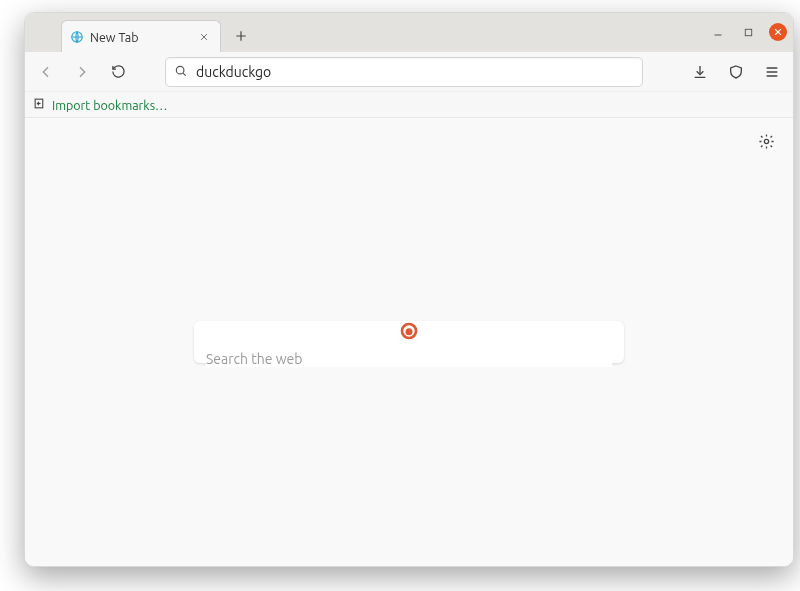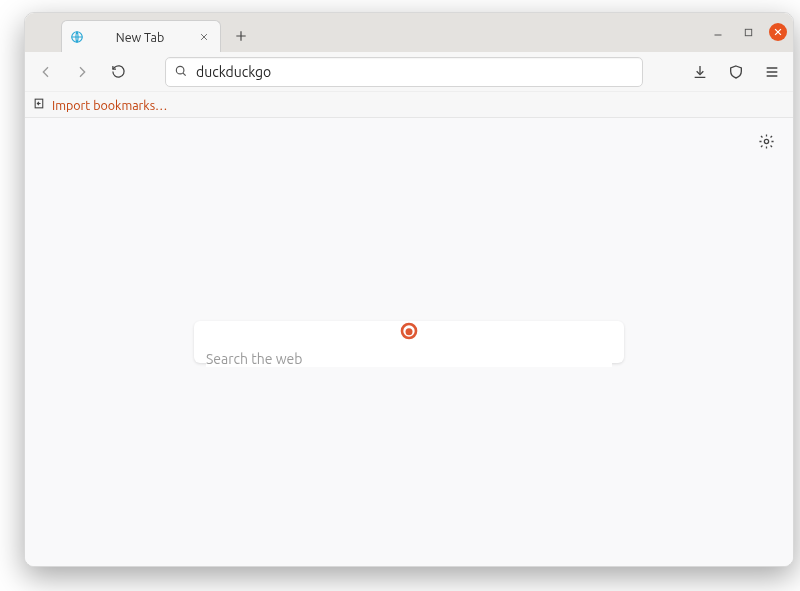--- a/index.html
+++ b/index.html
@@ -1,42 +1,42 @@
 <!DOCTYPE html>
 <html><head>
   <meta charset="utf-8">
   <style>
     * { margin: 0; padding: 0; box-sizing: border-box; font-family: -apple-system, "Segoe UI", Ubuntu, Cantarell, sans-serif; }
     body { background: #fff; width: 800px; height: 591px; overflow: hidden; }
 
     .window { width: 770px; height: 555px; margin: 12px 0 0 24px; background: #fff; border-radius: 10px; box-shadow: 0 10px 30px rgba(0,0,0,.35); overflow: hidden; display: flex; flex-direction: column; border: 1px solid #d8d8d8; }
 
     
-    .titlebar { height: 39px; background: #e4e2df; display: flex; align-items: flex-end; position: relative; text-align: center; }
+    .titlebar { height: 39px; background: #e4e2df; display: flex; align-items: flex-end; position: relative; }
     .tab { margin-left: 36px; width: 160px; height: 32px; background: #f7f7f7; border: 1px solid #cfcfcf; border-bottom: none; border-top-left-radius: 6px; border-top-right-radius: 6px; display: flex; align-items: center; padding: 0 8px; gap: 6px; position: relative; }
     .tab .favicon { width: 14px; height: 14px; display:flex; align-items:center; justify-content:center; }
     .tab-title { font-size: 12.5px; color: #333; flex: 1; white-space: nowrap; overflow: hidden; text-overflow: ellipsis; }
     .tab-close { width: 16px; height: 16px; display:flex; align-items:center; justify-content:center; color:#555; border-radius: 3px; }
     .newtab { width: 28px; height: 28px; margin-left: 6px; margin-bottom: 2px; display:flex; align-items:center; justify-content:center; color:#444; border-radius:4px; }
     .win-controls { position: absolute; right: 6px; top: 10px; display:flex; align-items:center; gap: 12px; }
     .win-btn { width: 18px; height: 18px; display:flex; align-items:center; justify-content:center; color:#555; }
     .win-close { width: 18px; height: 18px; border-radius: 50%; background: #e95420; display:flex; align-items:center; justify-content:center; }
     .win-close svg { color:#fff; }
 
     
     .navbar { height: 40px; background: #f7f7f7; display:flex; align-items:center; padding: 0 8px; gap: 10px; border-bottom: 1px solid #eee; }
     .nav-icon { width: 26px; height: 26px; display:flex; align-items:center; justify-content:center; color:#888; border-radius:4px; }
     .nav-icon.enabled { color:#444; }
     .urlbar { flex: 0 0 478px; margin-left: 24px; height: 30px; background:#fff; border:1px solid #d5d5d5; border-radius:5px; display:flex; align-items:center; padding: 0 8px; gap: 8px; box-shadow: inset 0 1px 1px rgba(0,0,0,.04); }
     .urlbar input { border:none; outline:none; font-size: 14px; color:#252525; width:100%; background:transparent; }
     .right-icons { margin-left:auto; display:flex; align-items:center; gap: 10px; }
 
     
     .bookbar { height: 26px; background:#f7f7f7; border-bottom:1px solid #e6e6e6; display:flex; align-items:center; padding: 0 8px; gap:6px; }
-    .book-item { display:flex; align-items:center; gap:6px; color:#c2410c; font-size:12.5px; }
+    .book-item { display:flex; align-items:center; gap:6px; color:#15803d; font-size:12.5px; }
 
     
     .content { flex:1; background:#f9f9fa; position:relative; }
     .settings-corner { position:absolute; top:12px; right:16px; width:22px; height:22px; display:flex; align-items:center; justify-content:center; color:#444; }
     .center-search { position:absolute; left:50%; top:50%; transform:translate(-50%,-50%); width: 430px; height: 42px; background:#fff; border-radius:6px; box-shadow: 0 1px 3px rgba(0,0,0,.12); display:flex; align-items:center; padding: 0 12px; gap:10px;flex-direction:column; }
     .ddg-dot { width:20px; height:20px; }
     .center-search input { border:none; outline:none; font-size: 14px; color:#333; width:100%; }
     .center-search input::placeholder { color:#9a9a9a; }
   </style>
 </head>

